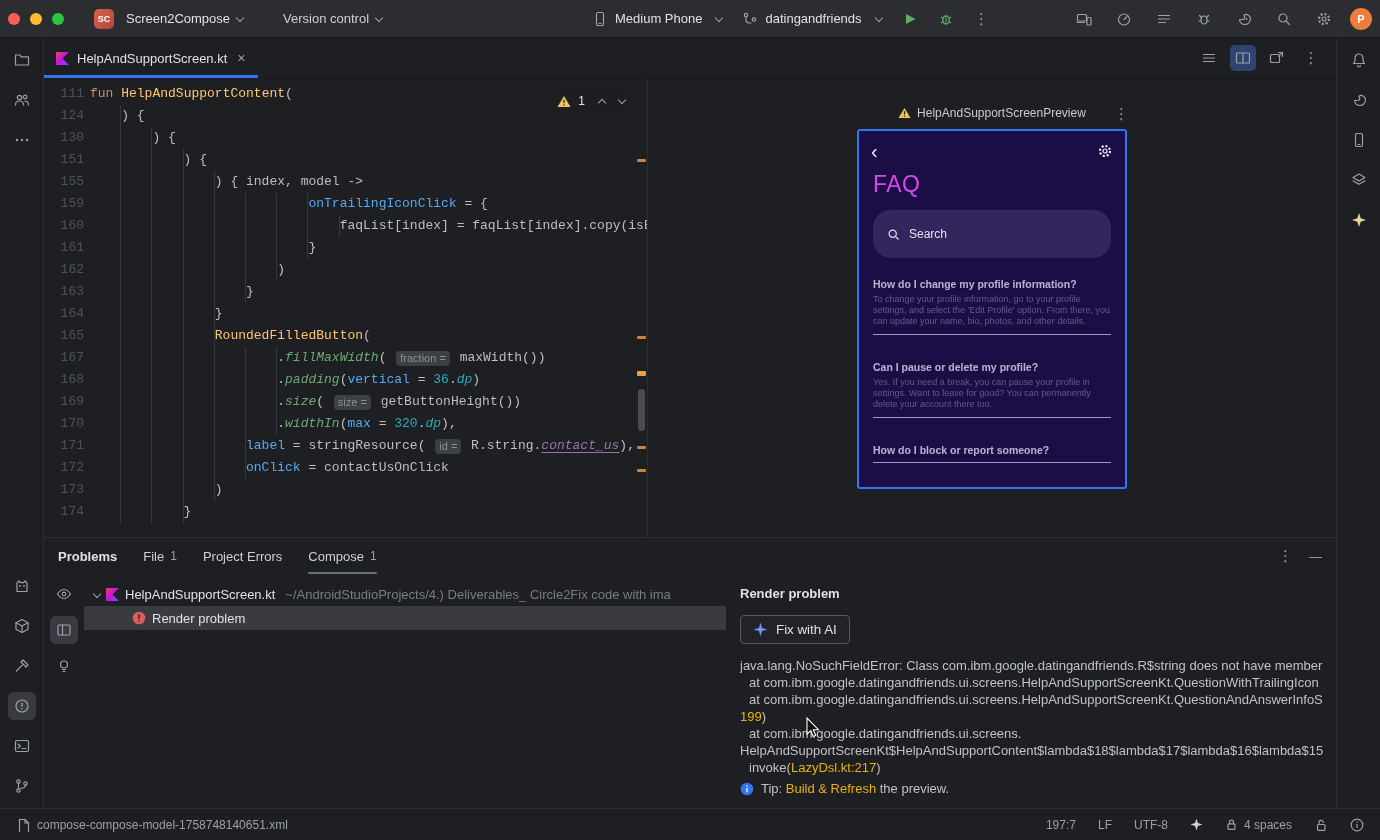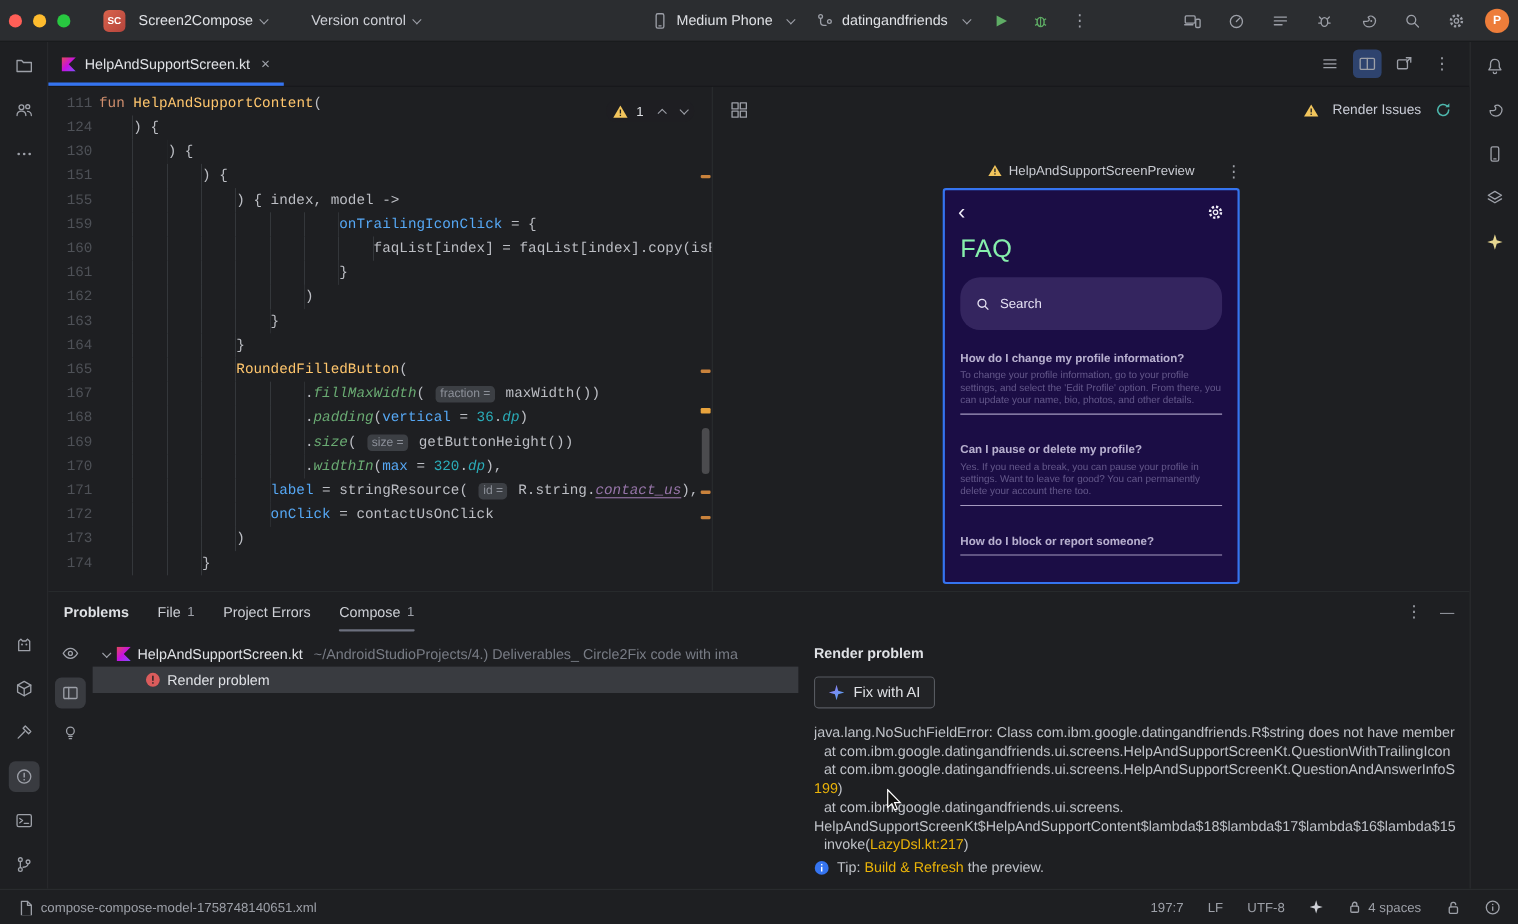--- a/index.html
+++ b/index.html
@@ -60,21 +60,21 @@
 .preview-pane{flex:1;background:#1E1F22;border-left:1px solid #2B2D30;display:flex;flex-direction:column;position:relative;}
 .pv-toolbar{flex:0 0 42px;display:flex;align-items:center;padding:0 16px;gap:10px;}
 .pv-right{margin-left:auto;display:flex;align-items:center;gap:12px;color:#C9CCD6;font-size:12.5px;}
 .pv-card{width:270px;margin:26px auto 0;}
 .pv-label{height:16px;display:flex;align-items:center;justify-content:center;gap:6px;position:relative;color:#C9CBD2;font-size:12px;margin-bottom:8px;}
 .pv-label .kebab{position:absolute;right:-2px;top:0;}
 .pv-frame{width:270px;height:360px;border:2px solid #3574F0;border-radius:3px;background:#1B0D45;overflow:hidden;position:relative;}
 .scr-top{height:40px;display:flex;align-items:center;padding:0 12px;}
 .scr-back{color:#EFEDF8;font-size:20px;line-height:20px;}
 .scr-gear{margin-left:auto;}
-.scr-title{margin:0 0 0 14px;font-size:23px;letter-spacing:.5px;color:#86efac;}
+.scr-title{margin:0 0 0 14px;font-size:23px;letter-spacing:.5px;color:#d946ef;}
 .scr-search{margin:12px 14px 0;height:48px;border-radius:18px;background:rgba(186,168,238,.16);display:flex;align-items:center;gap:9px;padding:0 14px;color:#E6E2F4;font-size:12px;}
 .faq-wrap{margin:20px 14px 0;}
 .faq-q{font-size:10.5px;font-weight:600;color:rgba(228,223,246,.78);margin-bottom:4px;}
 .faq-a{font-size:9px;line-height:11px;color:rgba(198,188,230,.42);margin-bottom:7px;}
 .faq-div{border-top:1px solid rgba(223,215,245,.7);margin-bottom:26px;}
 .faq-item:nth-child(n+3) .faq-q{margin-bottom:6px;}
 
 .problems{flex:0 0 271px;border-top:1px solid #2B2D30;display:flex;flex-direction:column;background:#1E1F22;}
 .p-tabs{flex:0 0 36px;display:flex;align-items:center;gap:26px;padding:0 14px;}
 .ptab{position:relative;height:36px;display:flex;align-items:center;gap:6px;color:#CED0D6;}
@@ -364,40 +364,20 @@
           </div>
           <div class="sb-mark" style="top:80px"></div>
           <div class="sb-mark" style="top:257px"></div>
           <div class="sb-mark" style="top:292px;height:5px;background:#E8A33D"></div>
           <div class="sb-mark" style="top:367px"></div>
           <div class="sb-mark" style="top:390px"></div>
           <div class="sb-thumb"></div>
         </div>
 
         <div class="preview-pane">
-          <div class="pv-toolbar">
-            <svg class="ic" width="16" height="16">
-                <rect class="st" x="1.5" y="1.5" width="5.5" height="5.5"></rect>
-                <rect class="st" x="9" y="1.5" width="5.5" height="5.5"></rect>
-                <rect class="st" x="1.5" y="9" width="5.5" height="5.5"></rect>
-                <rect class="st" x="9" y="9" width="5.5" height="5.5"></rect>
-              </svg>
-            <div class="pv-right">
-              <svg class="ic" width="14" height="13">
-                  <path d="M7 1 L13.5 12 H.5 Z" fill="#F2C55C"></path>
-                  <rect x="6.4" y="4.6" width="1.2" height="3.6" fill="#1E1F22"></rect>
-                  <rect x="6.4" y="9.3" width="1.2" height="1.2" fill="#1E1F22"></rect>
-                </svg>
-              <span>Render Issues</span>
-              <svg class="ic" width="16" height="16">
-                  <path d="M13 8a5 5 0 1 1-1.6-3.7" fill="none" stroke="#4DB6AC" stroke-width="1.4" stroke-linecap="round"></path>
-                  <polygon points="13.6,1.8 13.6,5.4 10,5.4" fill="#4DB6AC"></polygon>
-                </svg>
-            </div>
-          </div>
 
           <div class="pv-card">
             <div class="pv-label">
               <svg class="ic" width="13" height="12">
                   <path d="M6.5 1 L12.5 11 H.5 Z" fill="#F2C55C"></path>
                   <rect x="5.9" y="4.2" width="1.2" height="3.3" fill="#1E1F22"></rect>
                   <rect x="5.9" y="8.5" width="1.2" height="1.2" fill="#1E1F22"></rect>
                 </svg>
               <span>HelpAndSupportScreenPreview</span>
               <span class="kebab">⋮</span>

